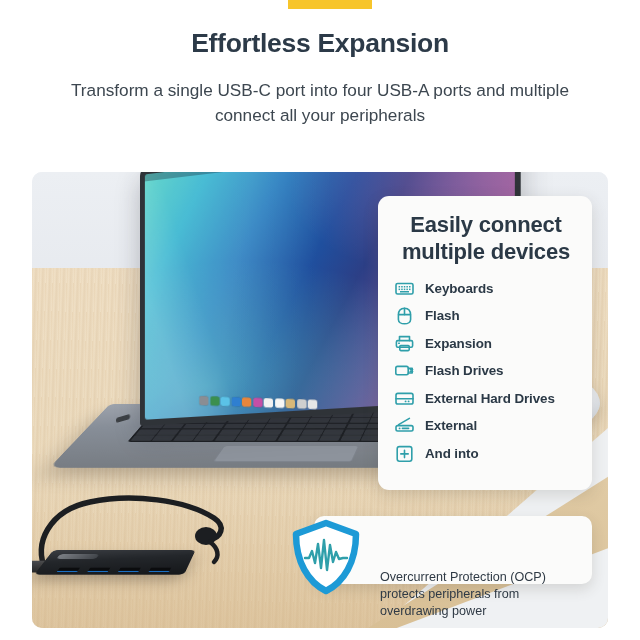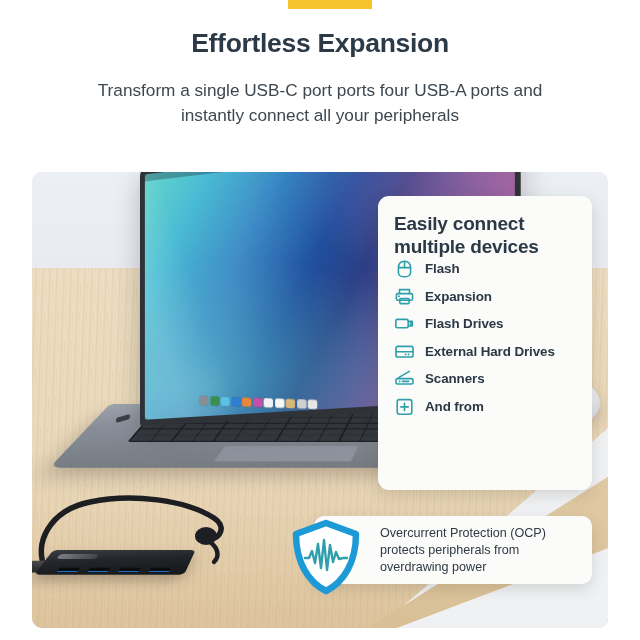--- a/index.html
+++ b/index.html
@@ -275,25 +275,27 @@
     left: 378px;
     top: 196px;
     width: 214px;
     height: 294px;
     background: #fbfbfa;
     border-radius: 11px;
     box-shadow: 0 5px 16px rgba(70,60,50,0.16);
     padding: 16px 14px 10px 16px;
   }
   .card-title {
-    font-size: 19px;
+    font-size: 22px;
     font-weight: bold;
     color: #2b3946;
     line-height: 1.22;
+    text-align: center;
     letter-spacing: -0.2px;
+    margin-bottom: 12px;
   }
   .dev-list { display: flex; flex-direction: column; gap: 6.5px; }
   .dev-row { display: flex; align-items: center; gap: 10px; }
   .dev-icon {
     width: 21px; height: 21px;
     flex: 0 0 21px;
     color: #2f9faa;
     display: flex; align-items: center; justify-content: center;
   }
   .dev-icon svg { width: 21px; height: 21px; display: block; }
@@ -314,37 +316,38 @@
     height: 68px;
     background: #fbfbfa;
     border-radius: 10px;
     box-shadow: 0 5px 14px rgba(70,60,50,0.16);
     padding: 9px 12px 9px 66px;
   }
   .ocp-text {
     font-size: 12.6px;
     line-height: 1.36;
     color: #2f3a45;
+    margin-top: 44px;
   }
   .shield {
     position: absolute;
     left: -26px; top: 2px;
     width: 76px; height: 78px;
   }
   .shield svg { width: 76px; height: 78px; display:block; }
 </style>
 </head>
 <body>
 
 <div id="stage">
 
   <div class="accent-bar"></div>
 
   <div class="headline">Effortless Expansion</div>
-  <div class="subhead">Transform a single USB-C port ports four USB-A ports and instantly connect all your peripherals</div>
+  <div class="subhead">Transform a single USB-C port into four USB-A ports and multiple connect all your peripherals</div>
 
   <div class="photo">
     <div class="wall"></div>
     <div class="desk">
       <div class="desk-shade"></div>
     </div>
     <div class="floor-wedge"></div>
     <div class="desk-edge"></div>
 
     <div class="mouse-tail"></div>
@@ -468,20 +471,41 @@
         </div>
     </div>
   </div>
 
   <div class="card-devices">
     <div class="card-title">Easily connect multiple devices</div>
     <div class="dev-list" id="devlist">
         <div class="dev-row">
           <span class="dev-icon">
             <svg viewBox="0 0 21 21">
+              <rect x="2" y="5.5" width="17" height="10.5" rx="1.6" fill="none" stroke="currentColor" stroke-width="1.6" stroke-linecap="round" stroke-linejoin="round"></rect>
+              <g fill="currentColor">
+                <rect x="4.6" y="8" width="1.5" height="1.5"></rect>
+                <rect x="7.2" y="8" width="1.5" height="1.5"></rect>
+                <rect x="9.8" y="8" width="1.5" height="1.5"></rect>
+                <rect x="12.4" y="8" width="1.5" height="1.5"></rect>
+                <rect x="15" y="8" width="1.5" height="1.5"></rect>
+                <rect x="4.6" y="10.6" width="1.5" height="1.5"></rect>
+                <rect x="7.2" y="10.6" width="1.5" height="1.5"></rect>
+                <rect x="9.8" y="10.6" width="1.5" height="1.5"></rect>
+                <rect x="12.4" y="10.6" width="1.5" height="1.5"></rect>
+                <rect x="15" y="10.6" width="1.5" height="1.5"></rect>
+                <rect x="6" y="13" width="9" height="1.5"></rect>
+              </g>
+            </svg>
+          </span>
+          <span class="dev-label">Keyboards</span>
+        </div>
+        <div class="dev-row">
+          <span class="dev-icon">
+            <svg viewBox="0 0 21 21">
               <path d="M10.5 3.2 C6.3 3.2 4.4 6.2 4.4 10 v4.4 C4.4 17 7 18.8 10.5 18.8 S16.6 17 16.6 14.4 V10 C16.6 6.2 14.7 3.2 10.5 3.2 Z" fill="none" stroke="currentColor" stroke-width="1.6" stroke-linecap="round" stroke-linejoin="round"></path>
               <path d="M4.6 9.6 H16.4" fill="none" stroke="currentColor" stroke-width="1.6" stroke-linecap="round" stroke-linejoin="round"></path>
               <path d="M10.5 3.4 V9.6" fill="none" stroke="currentColor" stroke-width="1.6" stroke-linecap="round" stroke-linejoin="round"></path>
             </svg>
           </span>
           <span class="dev-label">Flash</span>
         </div>
         <div class="dev-row">
           <span class="dev-icon">
             <svg viewBox="0 0 21 21">
@@ -516,30 +540,30 @@
         </div>
         <div class="dev-row">
           <span class="dev-icon">
             <svg viewBox="0 0 21 21">
               <path d="M4.6 9.6 L15.4 3.4" fill="none" stroke="currentColor" stroke-width="1.6" stroke-linecap="round" stroke-linejoin="round"></path>
               <rect x="2" y="10.6" width="17" height="5.4" rx="1.7" fill="none" stroke="currentColor" stroke-width="1.6" stroke-linecap="round" stroke-linejoin="round"></rect>
               <circle cx="5.6" cy="13.4" r="0.95" fill="currentColor"></circle>
               <path d="M8.4 13.4 H14.6" fill="none" stroke="currentColor" stroke-width="1.6" stroke-linecap="round" stroke-linejoin="round"></path>
             </svg>
           </span>
-          <span class="dev-label">Scanners</span>
+          <span class="dev-label">External</span>
         </div>
         <div class="dev-row">
           <span class="dev-icon">
             <svg viewBox="0 0 21 21">
               <rect x="3.2" y="3.6" width="14.6" height="14.6" rx="2.2" fill="none" stroke="currentColor" stroke-width="1.6" stroke-linecap="round" stroke-linejoin="round"></rect>
               <path d="M10.5 7.2 V14.6 M6.8 10.9 H14.2" fill="none" stroke="currentColor" stroke-width="1.6" stroke-linecap="round" stroke-linejoin="round"></path>
             </svg>
           </span>
-          <span class="dev-label">And from</span>
+          <span class="dev-label">And into</span>
         </div>
       </div>
   </div>
 
   <div class="card-ocp">
     <div class="shield">
       <svg viewBox="0 0 76 78">
         <path d="M38 5 L68 16 C68 44, 56 64, 38 73 C20 64, 8 44, 8 16 Z" fill="#ffffff" stroke="#1d9ad6" stroke-width="6.5" stroke-linejoin="round"></path>
         <path d="M17 40 L21 40 L24 33 L27 45 L30 26 L33 50 L36 22 L39 52 L42 27 L45 44 L48 34 L51 41 L55 40 L59 40" fill="none" stroke="#2f9faa" stroke-width="2.4" stroke-linecap="round" stroke-linejoin="round"></path>
       </svg>

